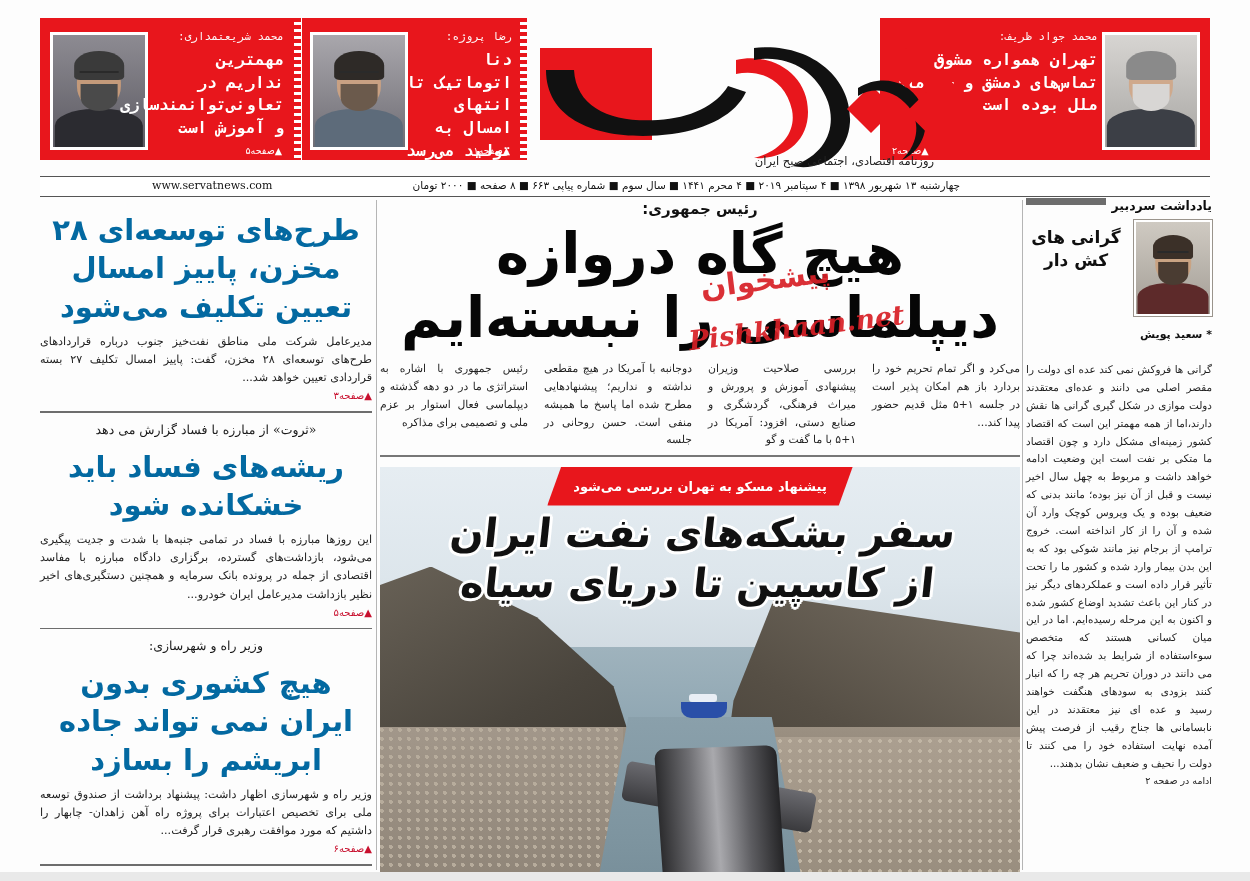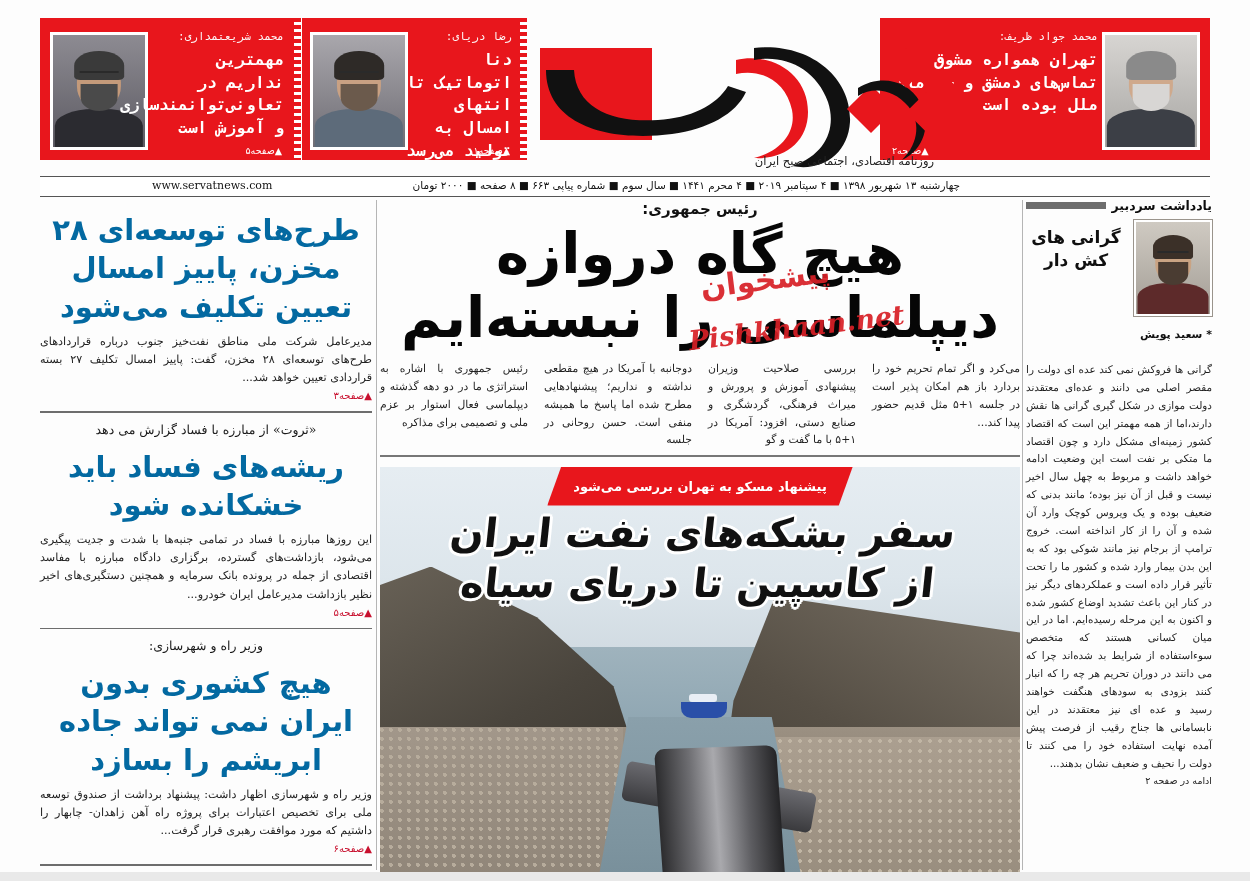--- a/index.html
+++ b/index.html
@@ -204,21 +204,21 @@
     border-radius:10px 10px 0 0;}
   .pipe2{position:absolute;left:38%;top:62%;width:30%;height:8%;
     background:linear-gradient(#6b6b70,#3a3a3d);
     transform:rotate(10deg);border-radius:6px;}
   .boat{position:absolute;left:47%;top:47%;width:46px;height:16px;
     background:#2a4fa8;border-radius:0 0 10px 10px;}
   .boat:after{content:"";position:absolute;left:8px;top:-8px;width:28px;height:8px;
     background:#e9eef5;border-radius:3px;}
   
   .side-head{
-    display:flex;align-items:center;gap:6px;margin-bottom:7px;
+    display:flex;gap:6px;margin-bottom:7px;
   }
   .side-head .lbl{font-size:12.5px;font-weight:bold;color:#0d0d0d;white-space:nowrap;}
   .side-head .bar{flex:1;height:7px;background:#6d6d6d;}
   .side-top{display:flex;gap:8px;align-items:flex-start;margin-bottom:6px;}
   .side-photo{
     width:74px;height:92px;background:#c2bdb6;border:2px solid #ffffff;
     box-shadow:0 0 0 1px #9a948c;flex:none;position:relative;overflow:hidden;
   }
   .side-title{
     font-size:17px;font-weight:bold;line-height:1.35;color:#101010;
@@ -282,21 +282,21 @@
         <div class="face">
           <div class="bg" style="background:linear-gradient(#a9a7ac,#6f6d74)"></div>
           <div class="body" style="background:#5d6b7a"></div>
           <div class="head" style="background:#c9a183"></div>
           <div class="hair" style="background:#2e2a27"></div>
           <div class="beard" style="background:#6b5a4c"></div>
           <div class="glass"></div>
         </div>
       </div>
       <div class="txt">
-        <div class="kicker">رضا دریای:</div>
+        <div class="kicker">رضا پروژه:</div>
         <div class="hl">دنا اتوماتیک تا انتهای امسال به تولید می‌رسد</div>
       </div>
       <div class="pg">▲صفحه۱</div>
     </div>
 
     <div class="perf p2"></div>
 
     <div class="promo right">
       <div class="ph">
         <div class="face">

